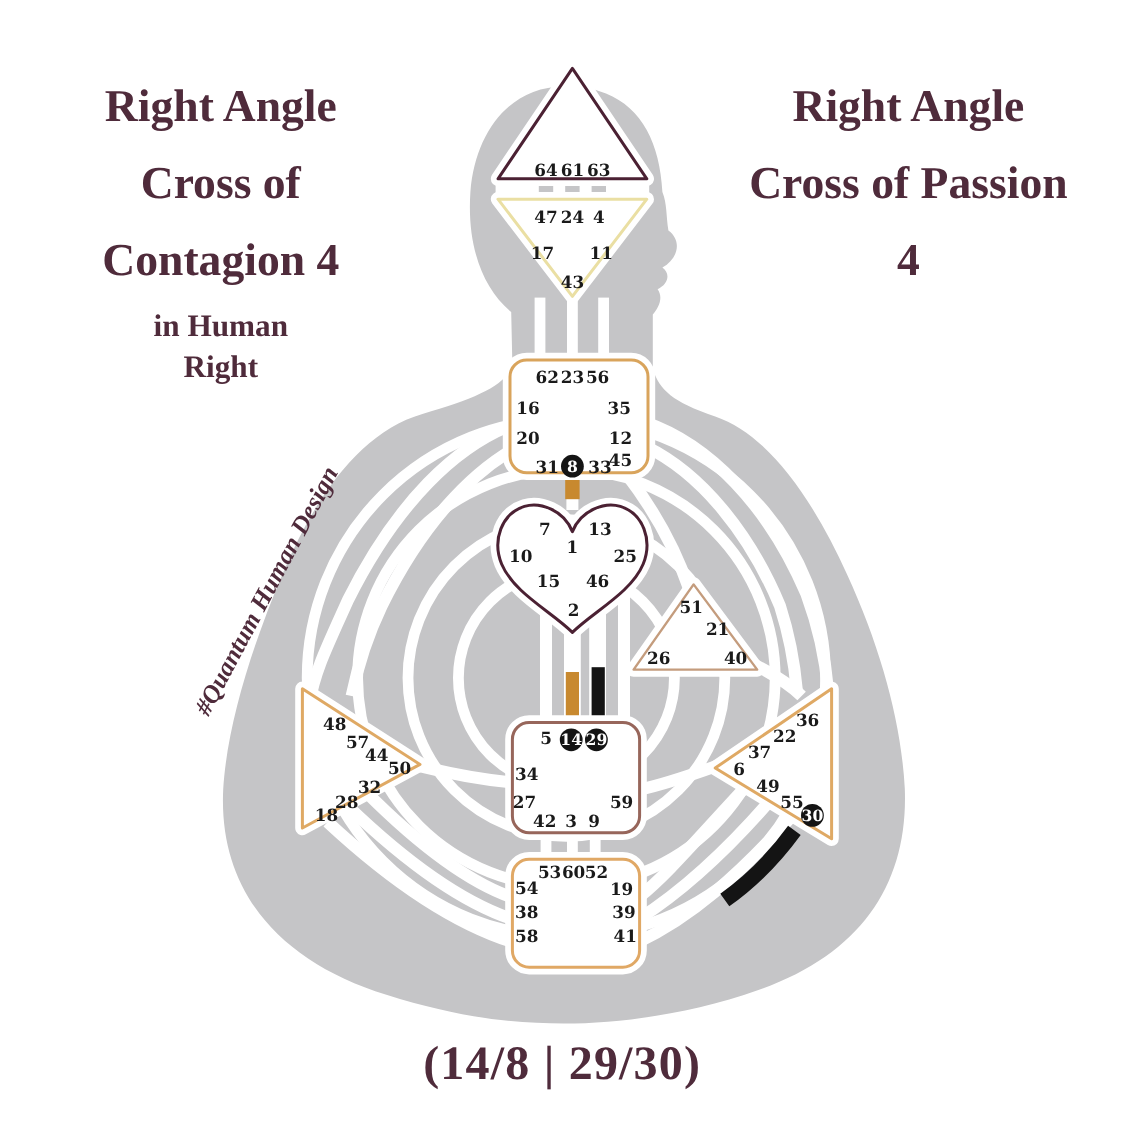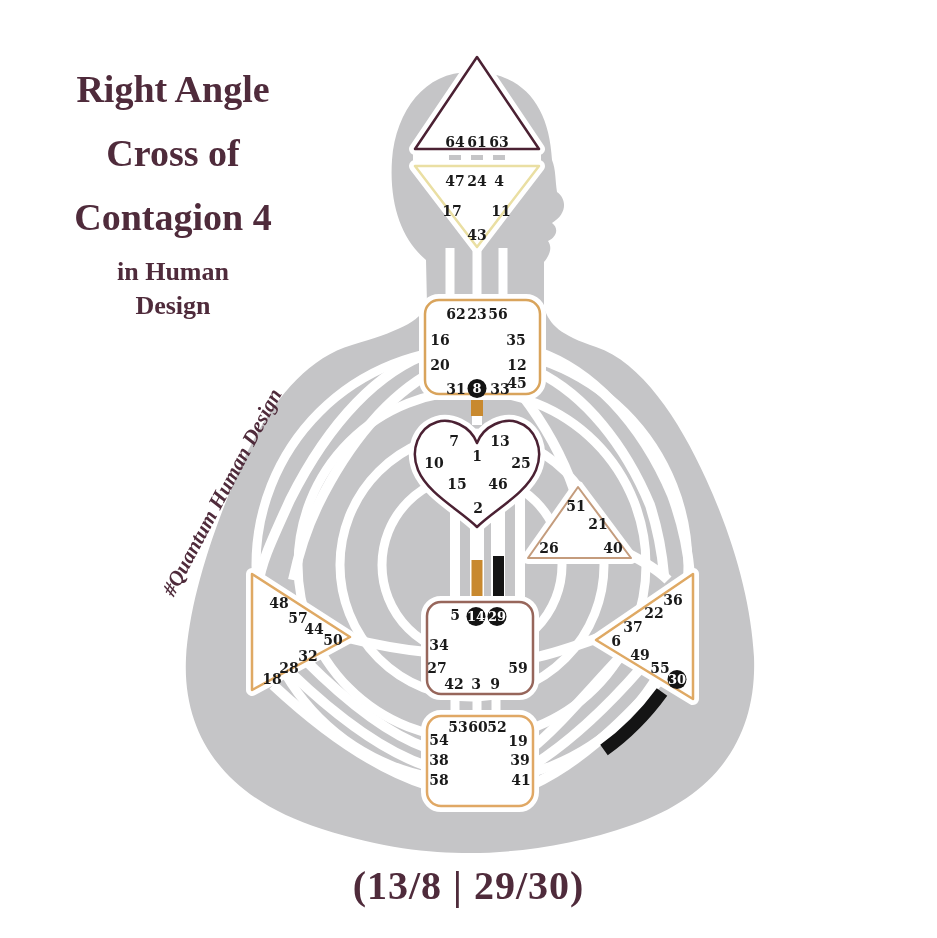--- a/index.html
+++ b/index.html
@@ -7,21 +7,21 @@
     position:relative;width:937px;height:938px;background:#fff;overflow:hidden;
     font-family:"Liberation Serif","DejaVu Serif",serif;
   }
   .title-block{position:absolute;text-align:center;color:var(--title,#4f2b3b);}
   .title-block .main{
     font-size:38px;font-weight:bold;line-height:1.68;margin:0 auto;width:270px;
   }
   .title-block .sub{
     font-size:26px;font-weight:bold;line-height:1.27;margin:6px auto 0;width:152px;
   }
-  .title-left{left:8px;top:58px;width:330px;}
+  .title-left{left:19px;top:58px;width:330px;}
   .title-right{left:592px;top:58px;width:330px;}
   .watermark{
     position:absolute;left:168px;top:582px;color:var(--title,#4f2b3b);
     font-size:21px;font-weight:bold;font-style:italic;white-space:nowrap;
     transform:rotate(-62deg);transform-origin:0 50%;
   }
   .cross-notation{
     position:absolute;left:0;top:862px;width:937px;text-align:center;
     font-size:40px;font-weight:bold;color:var(--title,#4f2b3b);letter-spacing:1px;
   }
@@ -243,22 +243,23 @@
         <text x="518" y="746" class="gate">19</text>
         <text x="439" y="765" class="gate">38</text>
         <text x="520" y="765" class="gate">39</text>
         <text x="439" y="785" class="gate">58</text>
         <text x="521" y="785" class="gate">41</text>
       </g>
   </svg>
 
   <div class="title-block title-left">
     <div class="main">Right Angle Cross of Contagion 4</div>
-    <div class="sub">in Human Design</div>
+    <div class="sub">in Human Right</div>
   </div>
 
   <div class="title-block title-right">
+    <div class="main">Right Angle Cross of Passion 4</div>
   </div>
 
   <div class="watermark">#Quantum Human Design</div>
 
-  <div class="cross-notation">(13/8 | 29/30)</div>
+  <div class="cross-notation">(14/8 | 29/30)</div>
 </div>
 
 </body></html>

